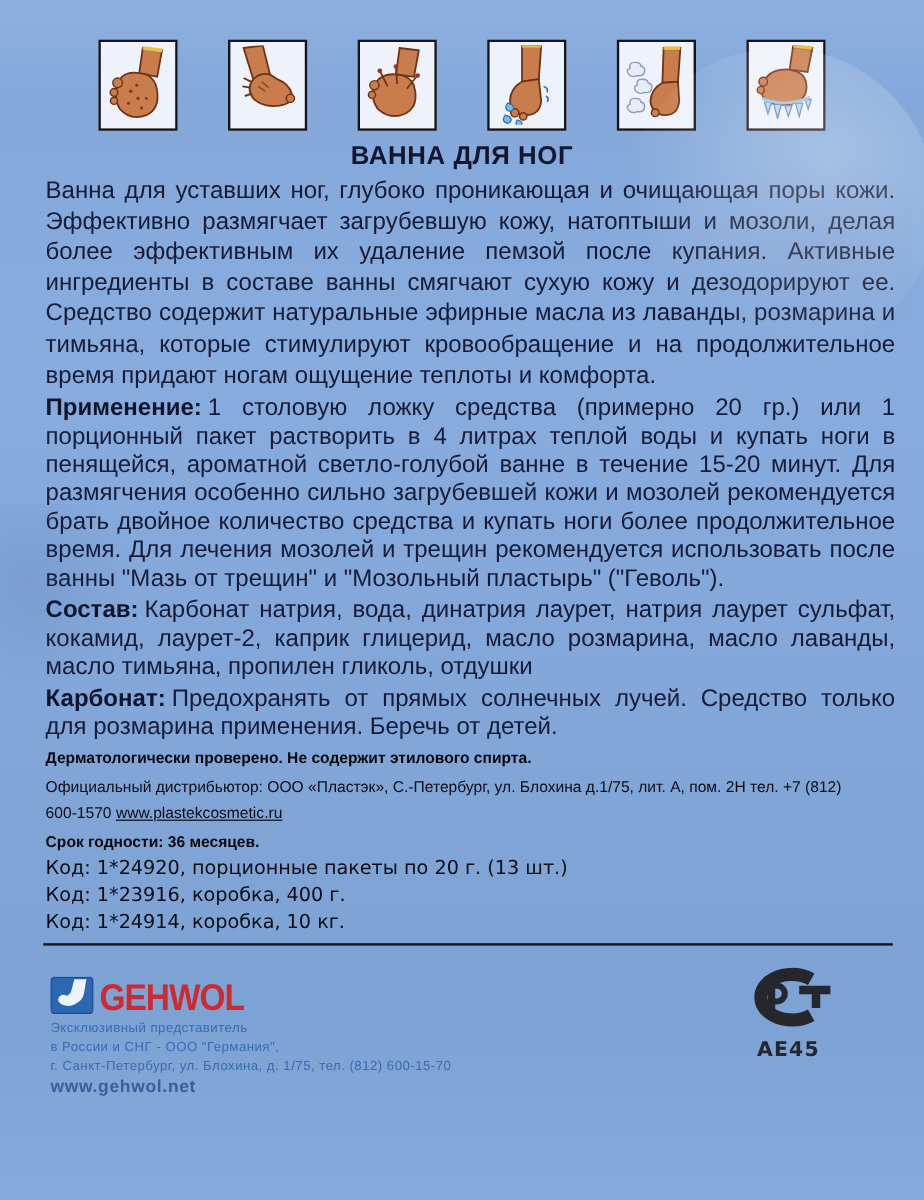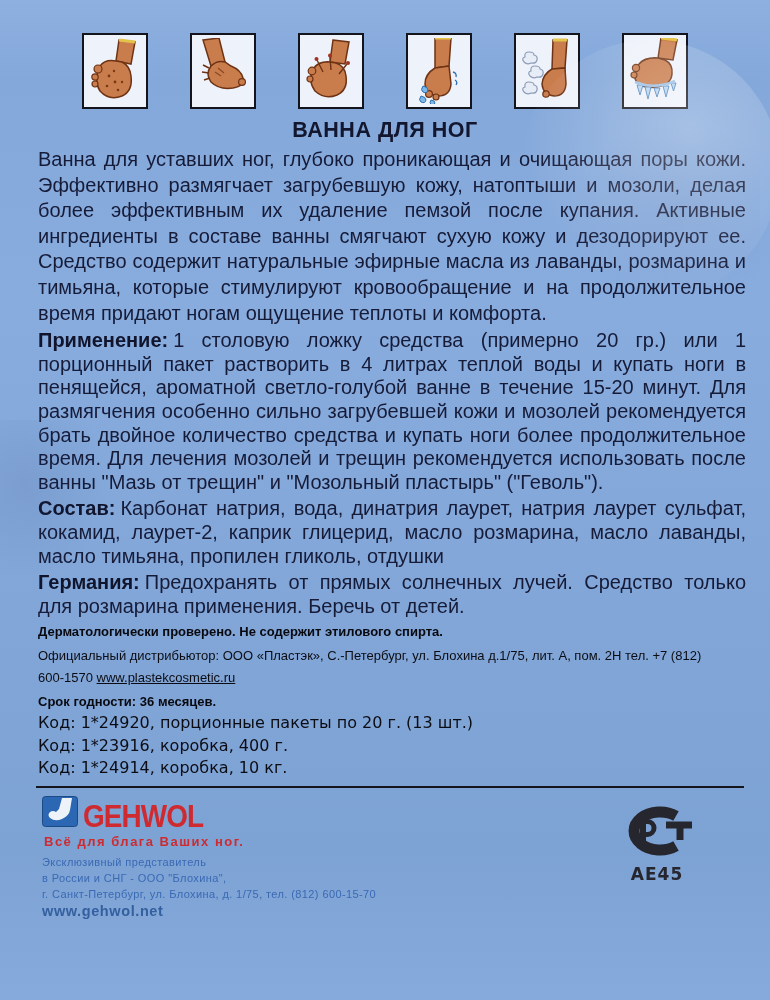--- a/index.html
+++ b/index.html
@@ -82,21 +82,21 @@
     margin:6px 26px 0 36px;
   }
 
   
   .footer{
     display:flex;
     padding:8px 30px 0 42px;
     align-items:flex-start;
   }
   .brand-col{flex:1;}
-  .logo-row{display:flex;align-items:flex-end;gap:5px;}
+  .logo-row{display:flex;align-items:center;gap:5px;margin-top:18px;}
   .logo-mark{width:36px;height:31px;}
   .brand-name{
     font-weight:bold;
     font-size:31px;
     line-height:28px;
     color:#cf2a2f;
     letter-spacing:-1px;
     transform:scaleX(0.9);
     transform-origin:left bottom;
   }
@@ -256,21 +256,21 @@
   <div class="title">ВАННА ДЛЯ НОГ</div>
 
   <div class="textcol">
 
     <p class="body"><span>Ванна для уставших ног, глубоко проникающая и очищающая поры кожи. Эффективно размягчает загрубевшую кожу, натоптыши и мозоли, делая более эффективным их удаление пемзой после купания. Активные ингредиенты в составе ванны смягчают сухую кожу и дезодорируют ее. Средство содержит натуральные эфирные масла из лаванды, розмарина и тимьяна, которые стимулируют кровообращение и на продолжительное время придают ногам ощущение теплоты и комфорта.</span></p>
 
     <p class="body tight"><b class="lbl">Применение:</b><span>1 столовую ложку средства (примерно 20 гр.) или 1 порционный пакет растворить в 4 литрах теплой воды и купать ноги в пенящейся, ароматной светло-голубой ванне в течение 15-20 минут. Для размягчения особенно сильно загрубевшей кожи и мозолей рекомендуется брать двойное количество средства и купать ноги более продолжительное время. Для лечения мозолей и трещин рекомендуется использовать после ванны "Мазь от трещин" и "Мозольный пластырь" ("Геволь").</span></p>
 
     <p class="body tight"><b class="lbl">Состав:</b><span>Карбонат натрия,  вода,  динатрия лаурет, натрия лаурет сульфат, кокамид, лаурет-2, каприк глицерид, масло розмарина, масло лаванды, масло тимьяна, пропилен гликоль, отдушки</span></p>
 
-    <p class="body tight"><b class="lbl">Германия:</b><span>Предохранять от прямых солнечных лучей. Средство только для розмарина применения. Беречь от детей.</span></p>
+    <p class="body tight"><b class="lbl">Карбонат:</b><span>Предохранять от прямых солнечных лучей. Средство только для розмарина применения. Беречь от детей.</span></p>
 
     <p class="reg"><b>Дерматологически проверено. Не содержит этилового спирта.</b></p>
 
 
 
     <p class="reg"><span>Официальный дистрибьютор: ООО «Пластэк», С.-Петербург, ул. Блохина д.1/75, лит. А, пом. 2Н тел. +7 (812) 600-1570</span> <span class="u">www.plastekcosmetic.ru</span></p>
 
     <p class="reg"><b>Срок годности: 36 месяцев.</b></p>
 
     <div class="codes">
@@ -286,23 +286,22 @@
     <div class="brand-col">
       <div class="logo-row">
         <span>
           <svg class="logo-mark" viewBox="0 0 36 31">
             <rect x="0.5" y="0.5" width="35" height="30" rx="3" fill="#2b67b2" stroke="#1c4a85"></rect>
             <path d="M20 2 L30 2 L28 14 Q27 20 20 23 Q13 26 8 22 Q5 19 8 16 Q11 14 14 16 L17 13 Z" fill="#eef3fa"></path>
           </svg>
         </span>
         <span class="brand-name">GEHWOL</span>
       </div>
-      <div class="tagline">Всё для блага Ваших ног.</div>
       <div class="rep">Эксклюзивный представитель</div>
-      <div class="rep">в России и СНГ - ООО "Блохина",</div>
+      <div class="rep">в России и СНГ - ООО "Германия",</div>
       <div class="rep">г. Санкт-Петербург, ул. Блохина, д. 1/75, тел. (812) 600-15-70</div>
       <div class="website">www.gehwol.net</div>
     </div>
 
     <div class="cert-col">
       <span>
         <svg width="74" height="52" viewBox="0 0 74 52">
           <path d="M56 10 A 26 19 0 1 0 56 40" fill="none" stroke="#26262e" stroke-width="11"></path>
           <path d="M23 13 V 38" stroke="#26262e" stroke-width="6"></path>
           <path d="M20.5 15.5 h7 a6.5 6.5 0 0 1 0 13 h-7" fill="none" stroke="#26262e" stroke-width="5"></path>

